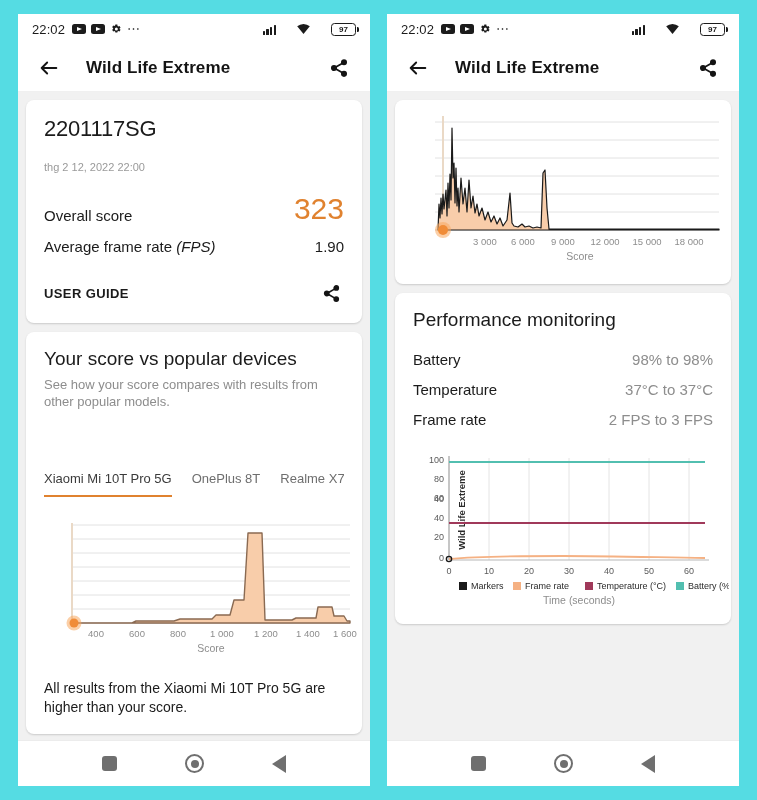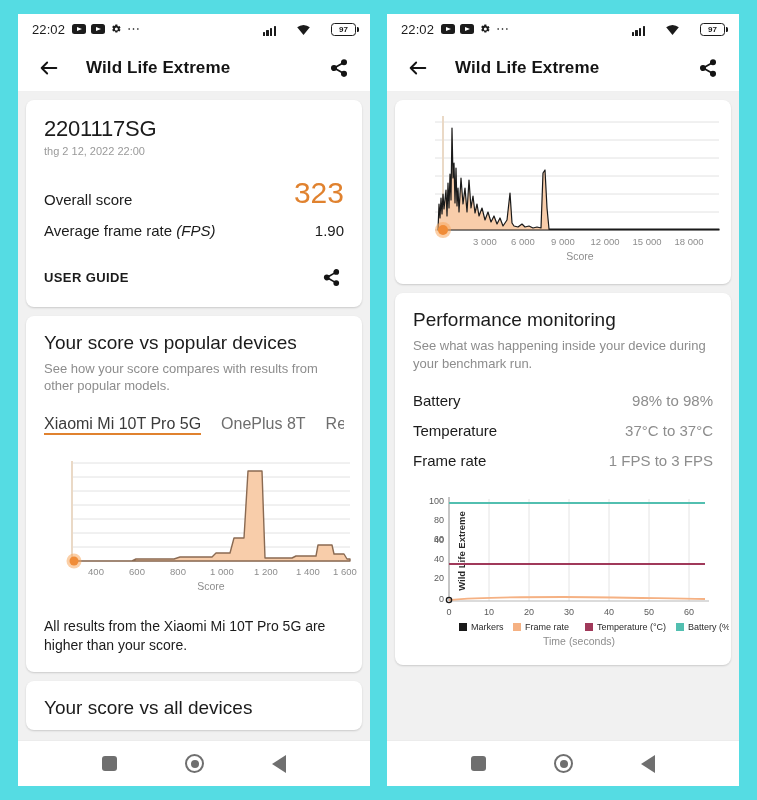--- a/index.html
+++ b/index.html
@@ -44,21 +44,21 @@
   .sb-yt::after {
     content: ""; position: absolute; left: 5px; top: 2.6px;
     border-left: 5px solid #ffffff;
     border-top: 2.6px solid transparent;
     border-bottom: 2.6px solid transparent;
   }
   .sb-gear {
     width: 12px; height: 12px; position: relative;
   }
   .sb-dots { font-size: 13px; color: #1b1b1b; letter-spacing: 1px; line-height: 8px; }
-  .sb-right { margin-left: auto; display: flex; align-items: flex-end; gap: 20px; }
+  .sb-right { margin-left: auto; display: flex; align-items: center; gap: 20px; }
   .sb-signal { display: flex; align-items: flex-end; gap: 1.3px; height: 11px; }
   .sb-signal i { display: block; width: 2.4px; background: #1b1b1b; border-radius: .5px; }
   .sb-signal i:nth-child(1) { height: 4px; }
   .sb-signal i:nth-child(2) { height: 6px; }
   .sb-signal i:nth-child(3) { height: 8px; }
   .sb-signal i:nth-child(4) { height: 10px; }
   .sb-batt {
     width: 25px; height: 13px; border: 1.4px solid #1b1b1b; border-radius: 3.5px;
     display: flex; align-items: center; justify-content: center; position: relative;
   }
@@ -98,21 +98,21 @@
   .card {
     background: #ffffff;
     border-radius: 8px;
     box-shadow: 0 1px 2px rgba(0,0,0,.16);
     margin-bottom: 9px;
     padding: 16px 18px;
   }
 
   
   .device-name { font-size: 22px; color: #1b1b1b; font-weight: 400; letter-spacing: -.2px; }
-  .device-date { font-size: 11px; color: #9a9a9a; margin-top: 3px; }
+  .device-date { font-size: 11px; color: #9a9a9a; margin-top: 19px; }
   .score-row {
     display: flex; align-items: flex-end; justify-content: space-between;
     margin-top: 22px;
   }
   .score-label { font-size: 15px; color: #1b1b1b; }
   .score-value { font-size: 30px; color: #E0822F; font-weight: 400; line-height: .95; }
   .fps-row {
     display: flex; align-items: baseline; justify-content: space-between;
     margin-top: 14px;
   }
@@ -126,22 +126,22 @@
   .guide-label { font-size: 13px; font-weight: 700; color: #1b1b1b; letter-spacing: .4px; }
 
   
   .card-title { font-size: 19px; color: #1b1b1b; font-weight: 400; }
   .card-sub { font-size: 13px; color: #8d8d8d; margin-top: 6px; line-height: 1.35; }
   .tabs {
     display: flex; gap: 20px; margin-top: 20px;
     overflow: hidden; white-space: nowrap;
   }
   .tab {
-    font-size: 16px; color: #6e6e6e; 
-    border-bottom: 2.5px solid transparent; cursor: pointer;
+    font-size: 13px; color: #6e6e6e; padding-bottom: 9px;
+    border-bottom: 2.5px solid transparent; cursor: pointer; margin-top: 40px;
   }
   .tab.active { color: #3b3b3b; border-bottom-color: #E0822F; }
 
   
   .chart-wrap { margin-top: 18px; }
   .chart-note { font-size: 14px; color: #1b1b1b; line-height: 1.4; margin-top: 14px; }
   svg { display: block; }
 
   
   .perf-row {
@@ -402,33 +402,32 @@
               <text x="234" y="137">15 000</text>
               <text x="276" y="137">18 000</text>
               <text x="167" y="152" font-size="10.5">Score</text>
             </g>
           </svg>
         </div>
       </div>
 
       <div class="card">
         <div class="card-title">Performance monitoring</div>
-        <div class="card-sub">See what was happening inside your device during your benchmark run.</div>
 
         <div class="perf-row" style="margin-top:20px;">
           <span class="perf-key">Battery</span>
           <span class="perf-val">98% to 98%</span>
         </div>
         <div class="perf-row">
           <span class="perf-key">Temperature</span>
           <span class="perf-val">37°C to 37°C</span>
         </div>
         <div class="perf-row">
           <span class="perf-key">Frame rate</span>
-          <span class="perf-val">1 FPS to 3 FPS</span>
+          <span class="perf-val">2 FPS to 3 FPS</span>
         </div>
 
 
         <div class="chart-wrap" style="margin-top:20px;">
           <svg width="316" height="160" viewBox="0 0 316 160">
 
             <g stroke="#e4e4e4" stroke-width="1">
               <line x1="76" y1="10" x2="76" y2="112"></line>
               <line x1="116" y1="10" x2="116" y2="112"></line>
               <line x1="156" y1="10" x2="156" y2="112"></line>

